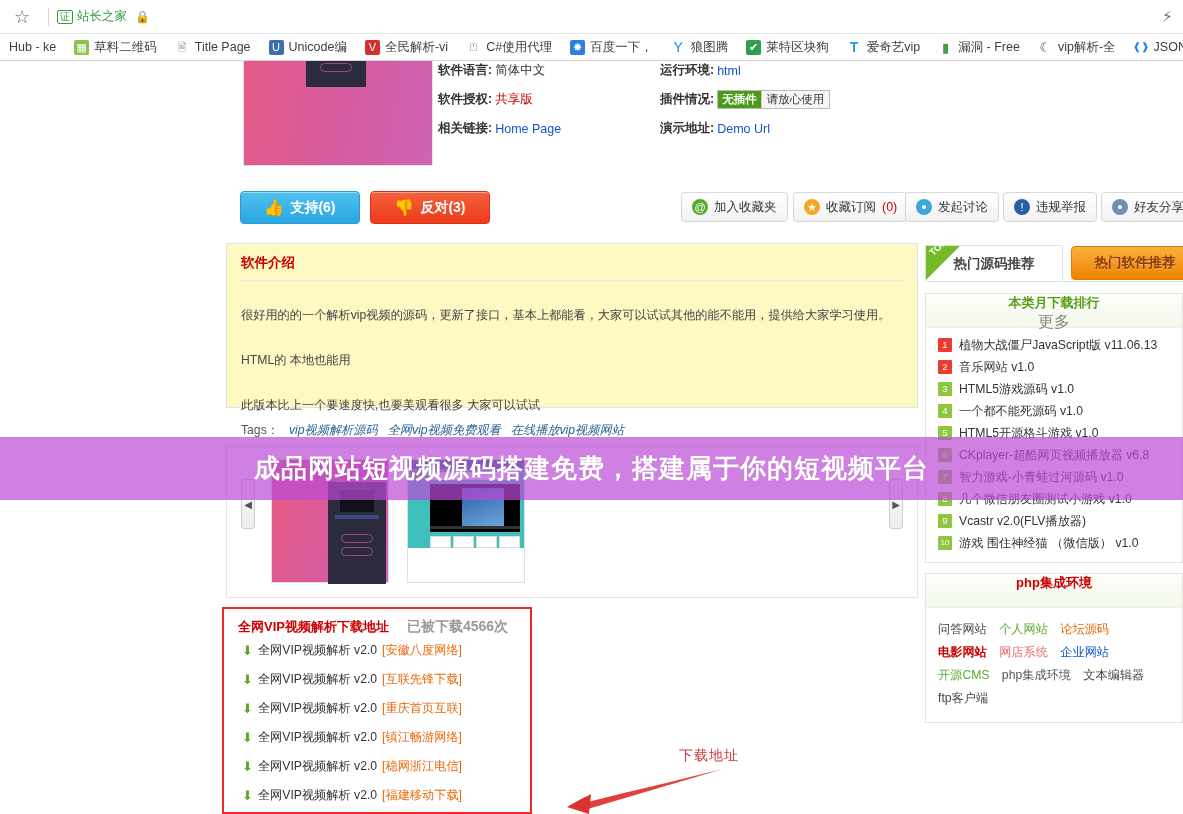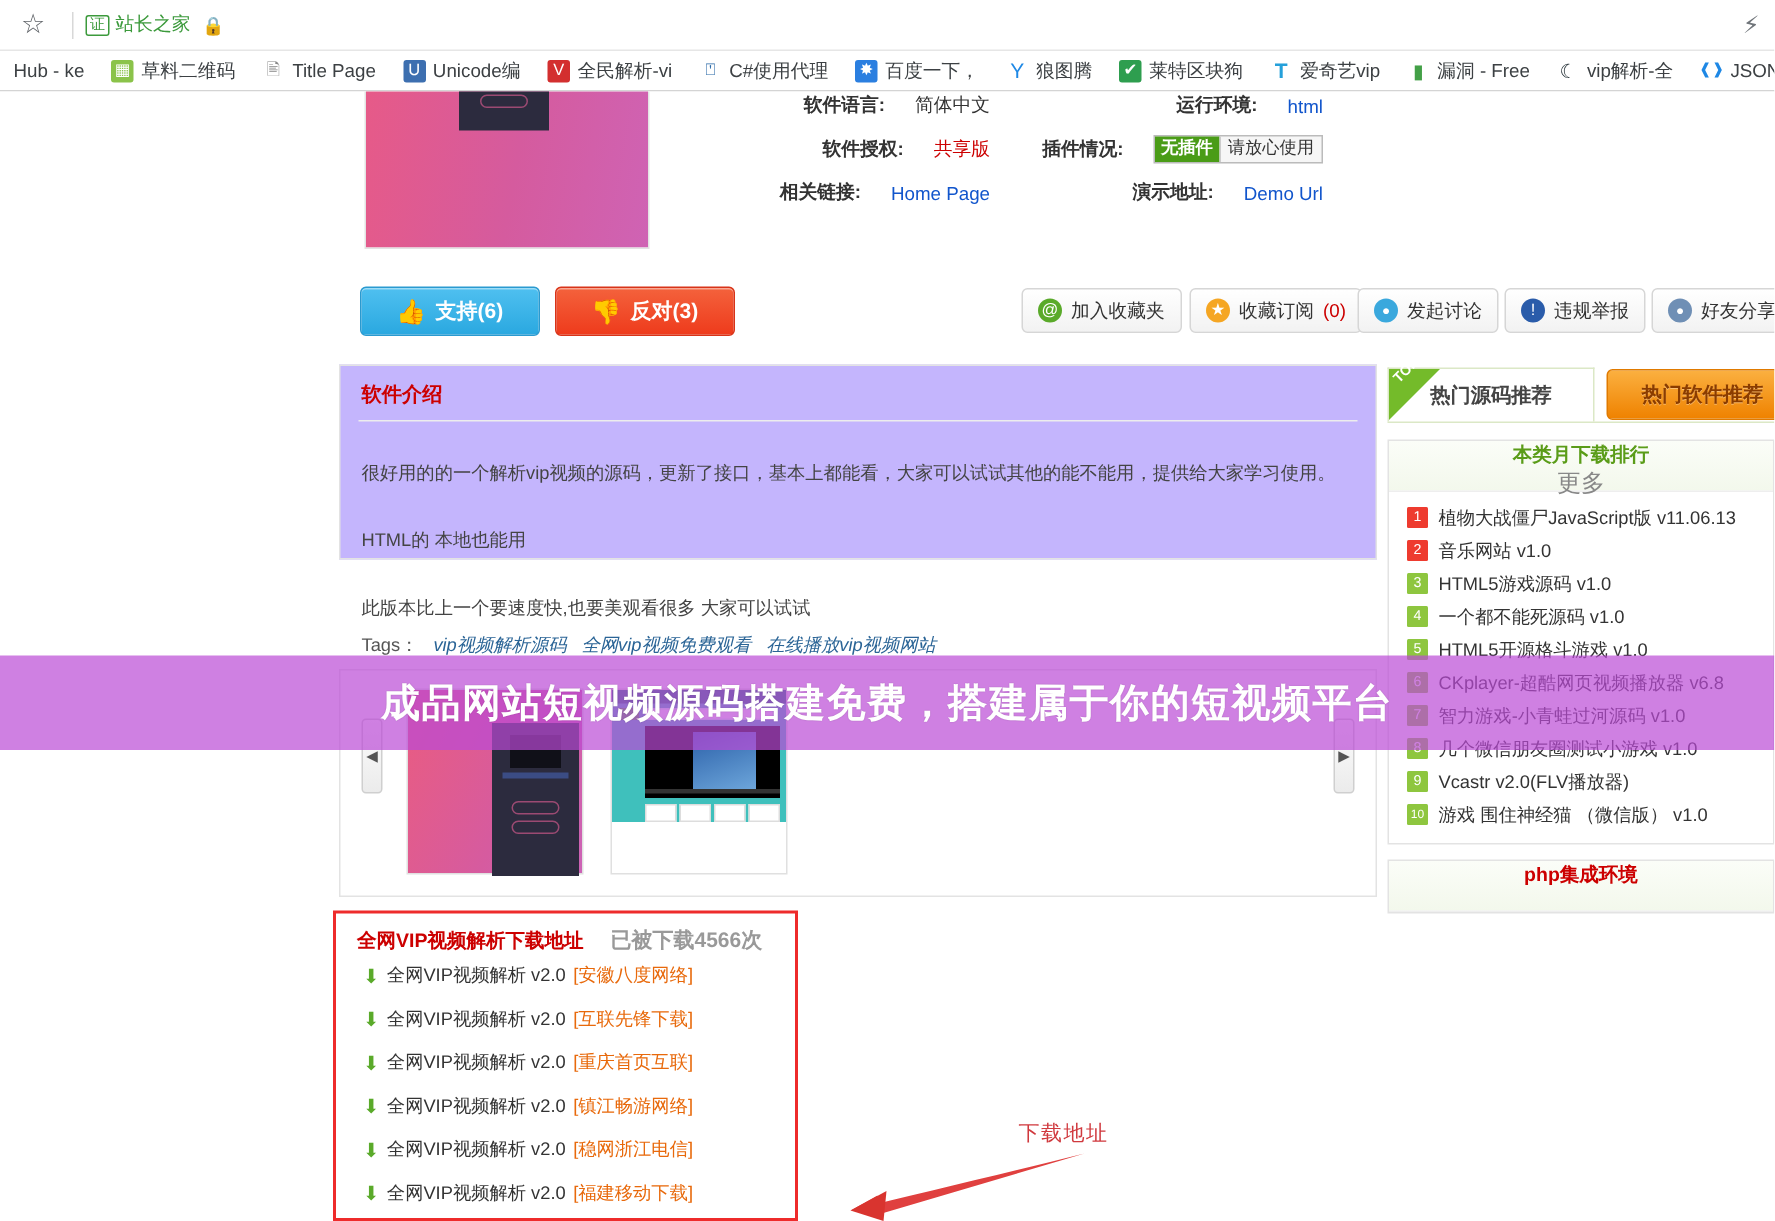--- a/index.html
+++ b/index.html
@@ -75,21 +75,21 @@
     position: absolute; left: 62px; top: 0px; width: 60px; height: 85px;
     background: #2c2b3e;
   }
   #thumb-b2 { position:absolute; left:14px; top:61px; width:32px; height:9px; border:1px solid #9b4a72; border-radius:5px; }
 
   .meta-grid {
     position: absolute; left: 212px; top: -5px; width: 480px;
     font-size: 12.5px; color: #333;
   }
   .meta-row { display: flex; height: 29px; align-items: center; }
-  .meta-cell { width: 222px; display: flex; align-items: center; gap: 20px; justify-content: flex-end; }
+  .meta-cell { width: 222px; display: flex; align-items: center; gap: 3px; }
   .meta-k { color: #333; font-weight: bold; }
   .meta-v { color: #333; }
   .meta-v.blue { color: #1155cc; }
   .meta-v.red { color: #cc0000; }
   .stars { color: #ff9a00; font-size: 13px; letter-spacing: 1px; }
   .stars .dim { color: #ffd37a; }
   .plugin-wrap {
     display: inline-flex; border: 1px solid #bbb; background: #f6f6f6;
     font-size: 11.5px; align-items: stretch; line-height: 15px;
   }
@@ -117,22 +117,22 @@
   }
   .act-ico {
     width: 16px; height: 16px; border-radius: 50%;
     display: flex; align-items: center; justify-content: center;
     font-size: 11px; color: #fff; line-height: 1;
   }
   .act-count { color: #cc0000; }
 
   
   #intro-panel {
-    position: absolute; left: 0px; top: 182px; width: 692px; height: 130px;
-    border: 1px solid #e3e3e3; background: #c4b5fd;
+    position: absolute; left: 0px; top: 182px; width: 692px; height: 165px;
+    border: 1px solid #e3e3e3; background: #fef9c3;
   }
   #intro-title {
     font-size: 13.5px; font-weight: bold; color: #cc0000;
     padding: 10px 0 0 14px;
   }
   #intro-hr { margin: 8px 12px 0 12px; height: 1px; background: #ededed; }
   .intro-p { font-size: 12.2px; color: #444; line-height: 21px; padding: 0 14px; margin-top: 24px; }
   .intro-p:first-of-type { padding-top: 7px; }
   #tags-line { font-size: 12.2px; color: #555; padding: 6px 14px 0 14px; display: flex; gap: 10px; }
   #tags-line .tg { color: #2a6496; font-style: italic; }
@@ -574,20 +574,32 @@
             <span class="rank-no" style="font-size:8px">10</span>
             <span>游戏 围住神经猫 （微信版） v1.0</span>
           </div>
         </div>
       </div>
 
       <div class="panel">
         <div class="panel-head">
           <span class="panel-title red">php集成环境</span>
         </div>
+        <div class="res-body">
+          <span class="res-tag" style="color:#444444">问答网站</span>
+          <span class="res-tag" style="color:#5aaa2a">个人网站</span>
+          <span class="res-tag" style="color:#e8690b">论坛源码</span>
+          <span class="res-tag" style="color:#cc0000;font-weight:bold">电影网站</span>
+          <span class="res-tag" style="color:#e86b6b">网店系统</span>
+          <span class="res-tag" style="color:#1155cc">企业网站</span>
+          <span class="res-tag" style="color:#5aaa2a">开源CMS</span>
+          <span class="res-tag" style="color:#555555">php集成环境</span>
+          <span class="res-tag" style="color:#444444">文本编辑器</span>
+          <span class="res-tag" style="color:#444444">ftp客户端</span>
+        </div>
       </div>
     </div>
 
     <div id="overlay-banner">
       <div id="overlay-text">成品网站短视频源码搭建免费，搭建属于你的短视频平台</div>
     </div>
 
   </div>
 </div>
 

